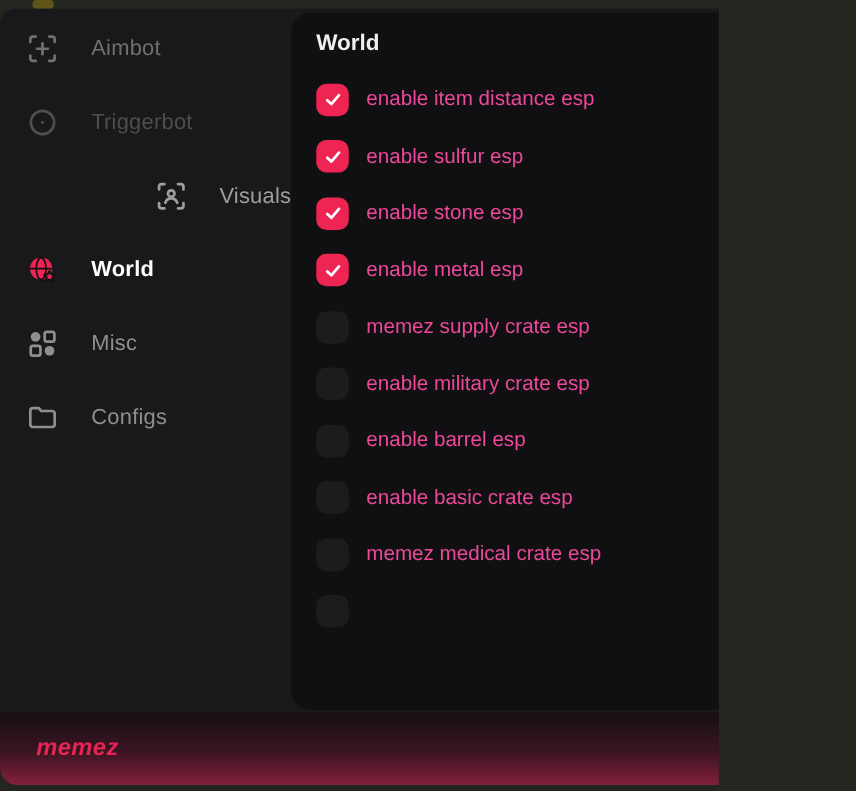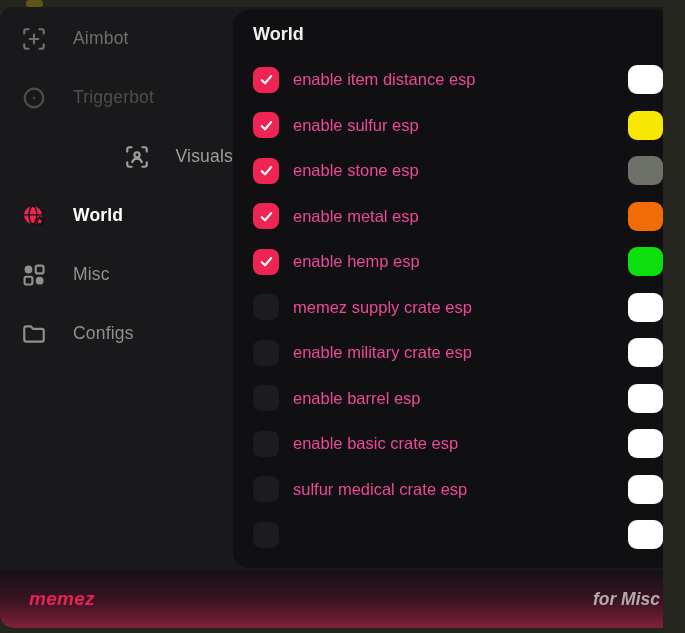--- a/index.html
+++ b/index.html
@@ -1,16 +1,16 @@
 <!DOCTYPE html>
 <html><head>
 <meta charset="utf-8">
 <style>
   html,body{margin:0;padding:0;background:#24261f;}
-  .stage{position:relative;width:663px;height:633px;overflow:hidden;
+  .stage{position:relative;width:575px;height:633px;overflow:hidden;
          font-family:"Liberation Sans",sans-serif;background:#23251f;}
   .bg-blob{position:absolute;left:26px;top:0;width:17px;height:7px;background:#5d551a;border-radius:3px;}
   .window{position:absolute;left:0;top:7px;width:685px;height:621px;background:#19191b;
           border-radius:13px;overflow:hidden;}
   
   .sidebar{position:absolute;left:0;top:0;width:233px;padding-top:2px;}
   .side-item{height:59px;display:flex;align-items:center;padding-left:21px;gap:26px;cursor:pointer;}
   .icon-slot{width:26px;height:26px;display:flex;align-items:center;justify-content:center;flex:none;}
   .icon-slot svg{width:26px;height:26px;display:block;}
   .side-label{font-size:17.5px;letter-spacing:.2px;}
@@ -141,29 +141,20 @@
           <div class="row">
     <span class="checkbox checked">
               <svg viewBox="0 0 20 20" fill="none" stroke="#ffffff" stroke-width="2.6" stroke-linecap="round" stroke-linejoin="round">
     <polyline points="4.5,10.8 8.3,14.4 15.5,6"></polyline>
   </svg>
             </span>
     <span class="row-label">enable metal esp</span>
     <span class="swatch" style="background: rgb(241, 108, 6);"></span>
   </div>
           <div class="row">
-    <span class="checkbox checked">
-              <svg viewBox="0 0 20 20" fill="none" stroke="#ffffff" stroke-width="2.6" stroke-linecap="round" stroke-linejoin="round">
-    <polyline points="4.5,10.8 8.3,14.4 15.5,6"></polyline>
-  </svg>
-            </span>
-    <span class="row-label">enable hemp esp</span>
-    <span class="swatch" style="background: rgb(12, 223, 12);"></span>
-  </div>
-          <div class="row">
     <span class="checkbox"></span>
     <span class="row-label">memez supply crate esp</span>
     <span class="swatch" style="background: rgb(255, 255, 255);"></span>
   </div>
           <div class="row">
     <span class="checkbox"></span>
     <span class="row-label">enable military crate esp</span>
     <span class="swatch" style="background: rgb(255, 255, 255);"></span>
   </div>
           <div class="row">
@@ -171,21 +162,21 @@
     <span class="row-label">enable barrel esp</span>
     <span class="swatch" style="background: rgb(255, 255, 255);"></span>
   </div>
           <div class="row">
     <span class="checkbox"></span>
     <span class="row-label">enable basic crate esp</span>
     <span class="swatch" style="background: rgb(255, 255, 255);"></span>
   </div>
           <div class="row">
     <span class="checkbox"></span>
-    <span class="row-label">sulfur medical crate esp</span>
+    <span class="row-label">memez medical crate esp</span>
     <span class="swatch" style="background: rgb(255, 255, 255);"></span>
   </div>
           <div class="row">
     <span class="checkbox"></span>
     <span class="row-label"></span>
     <span class="swatch" style="background: rgb(255, 255, 255);"></span>
   </div>
         </div>
     </section>
     <footer class="footer">

